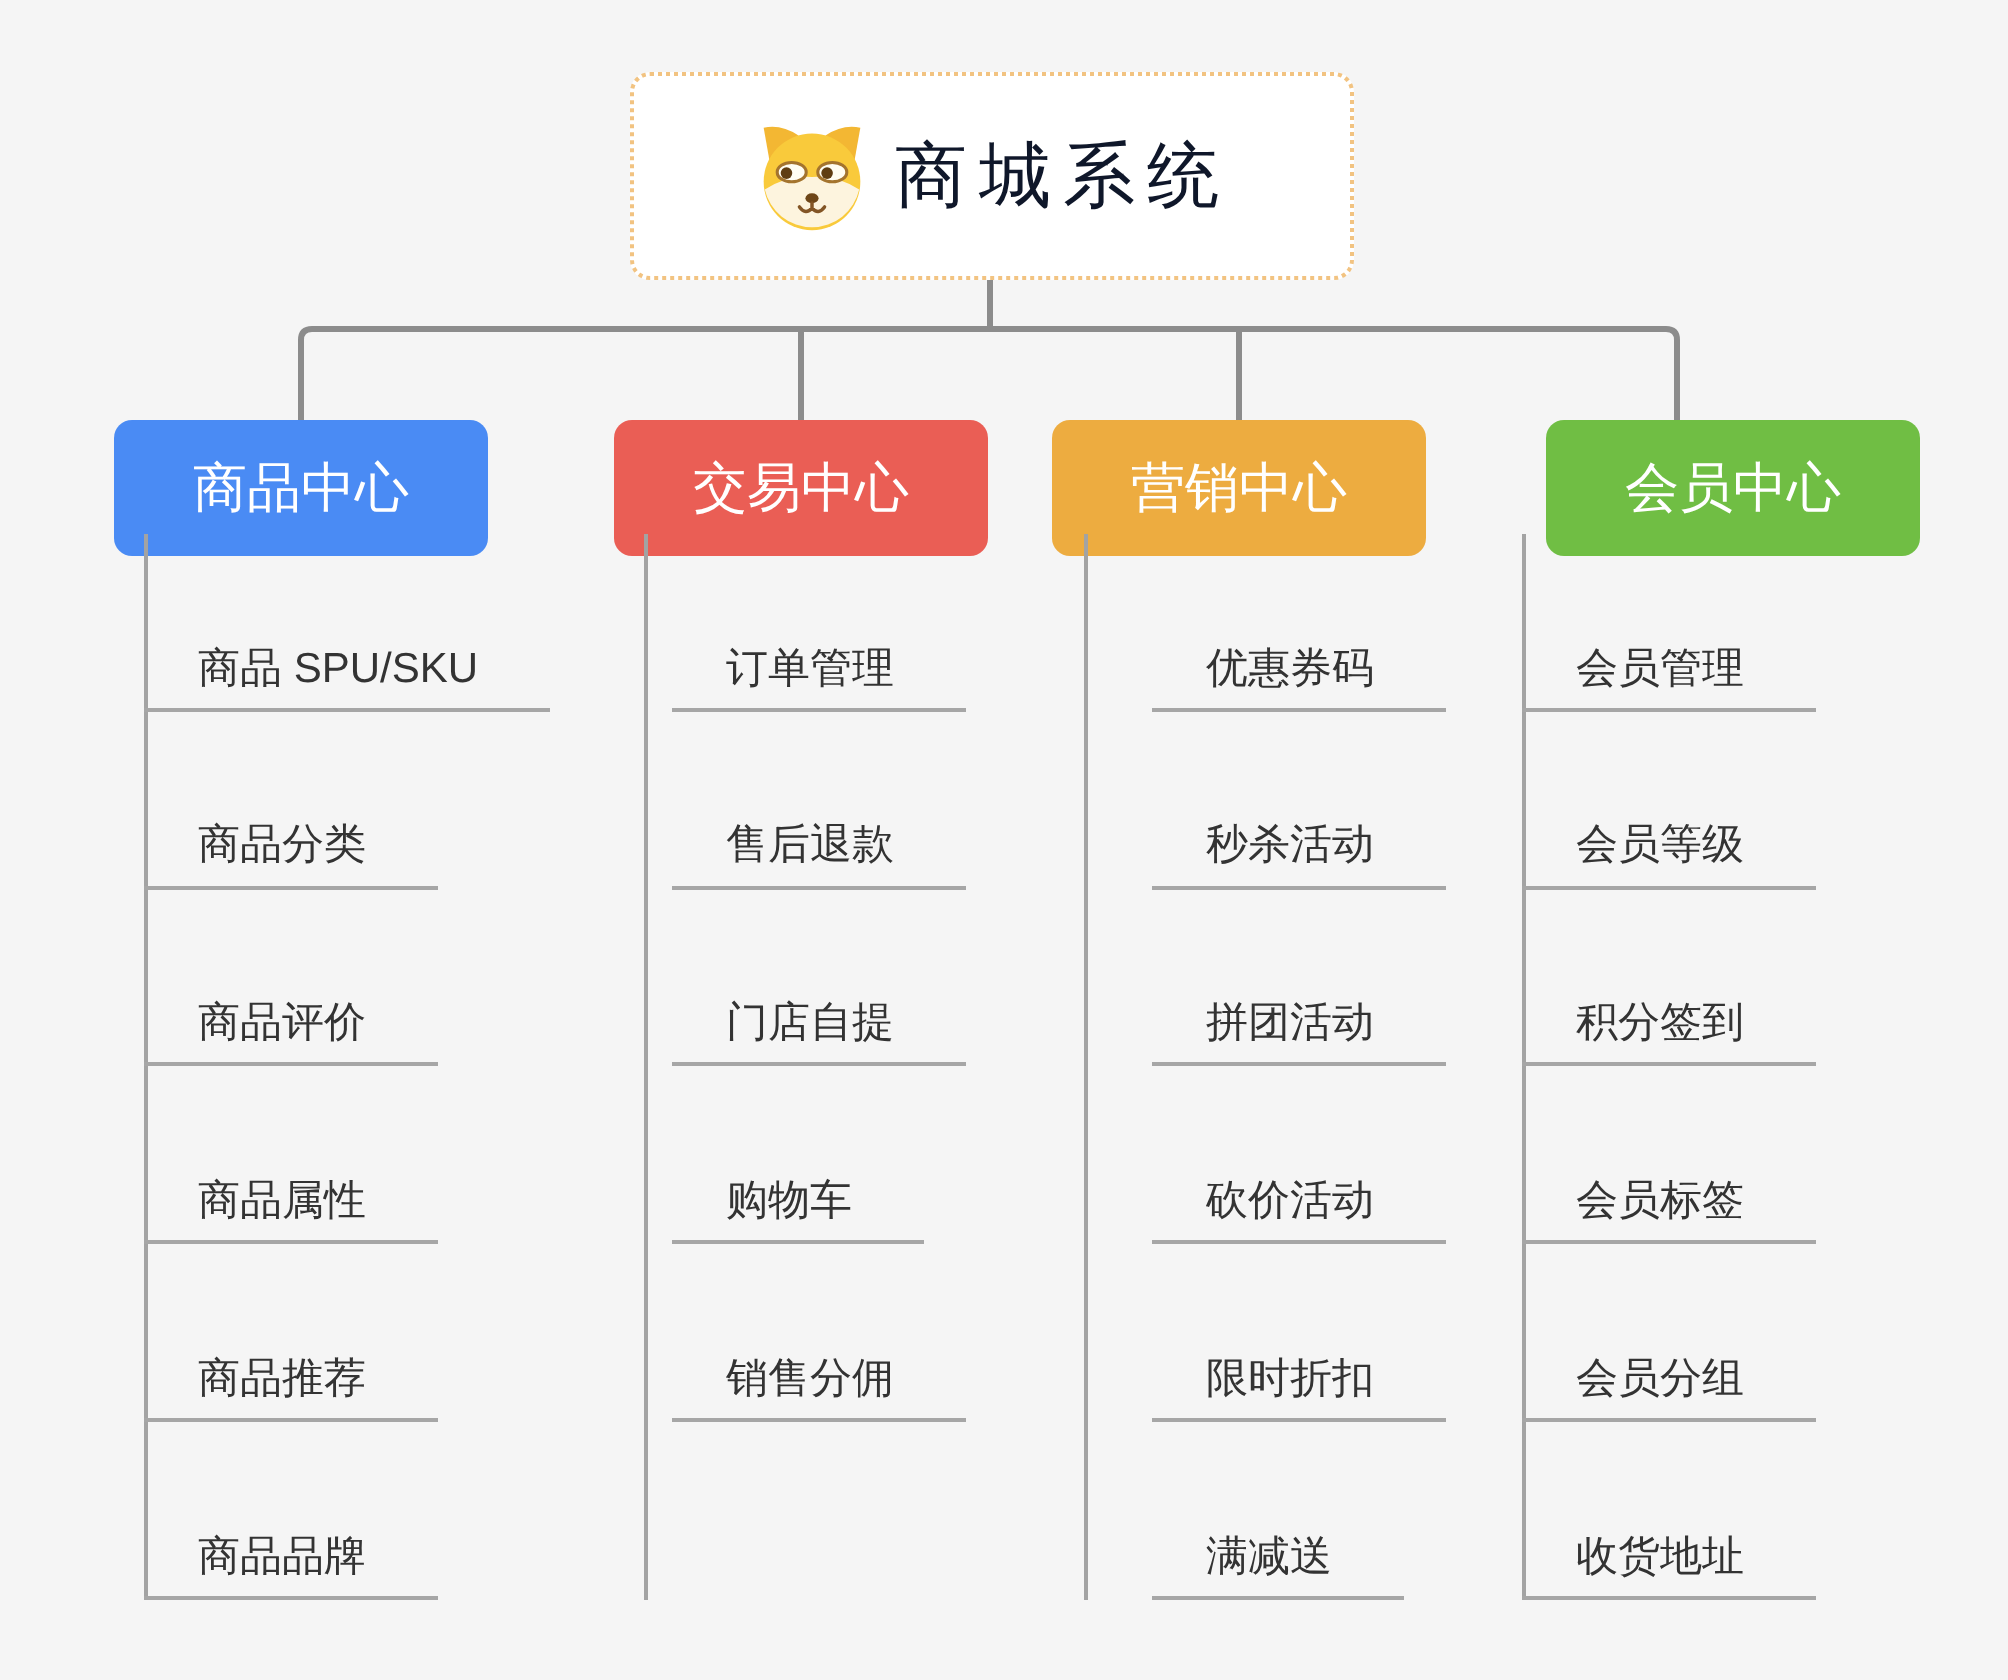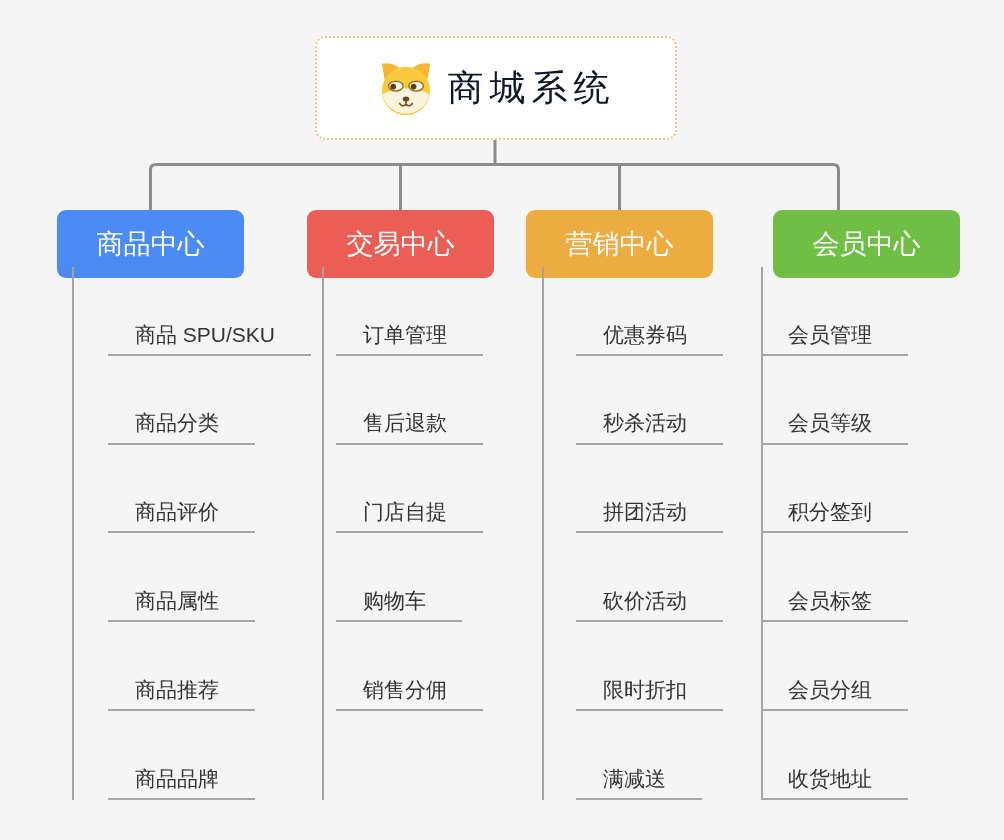--- a/index.html
+++ b/index.html
@@ -42,21 +42,21 @@
 
   
   .trunk{position:absolute;top:267px;width:2px;height:533px;background:#A3A3A3;}
   .t0{left:72px;}
   .t1{left:322px;}
   .t2{left:542px;}
   .t3{left:761px;}
 
   
   .col{position:absolute;top:267px;display:flex;flex-direction:column;align-items:flex-start;}
-  .c0{left:82px;padding-left:26px;}
+  .c0{left:72px;}
   .c1{left:336px;}
   .c2{left:542px;padding-left:34px;}
   .c3{left:761px;}
   .slot{height:88.8px;display:flex;align-items:flex-end;}
   .item{
     font-size:21px;color:#333333;line-height:1.25;
     padding:0 36px 6px 27px;
     border-bottom:2px solid #A6A6A6;
     white-space:nowrap;cursor:pointer;
   }

